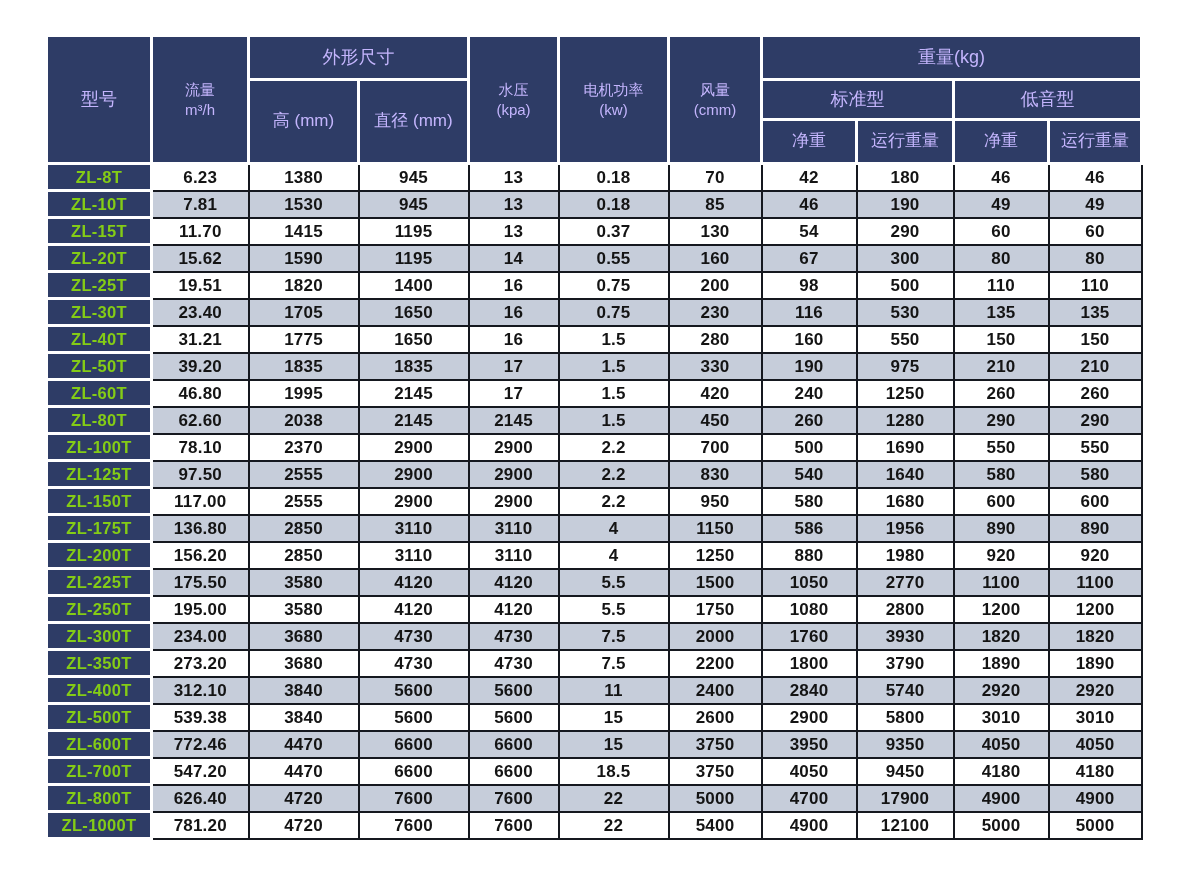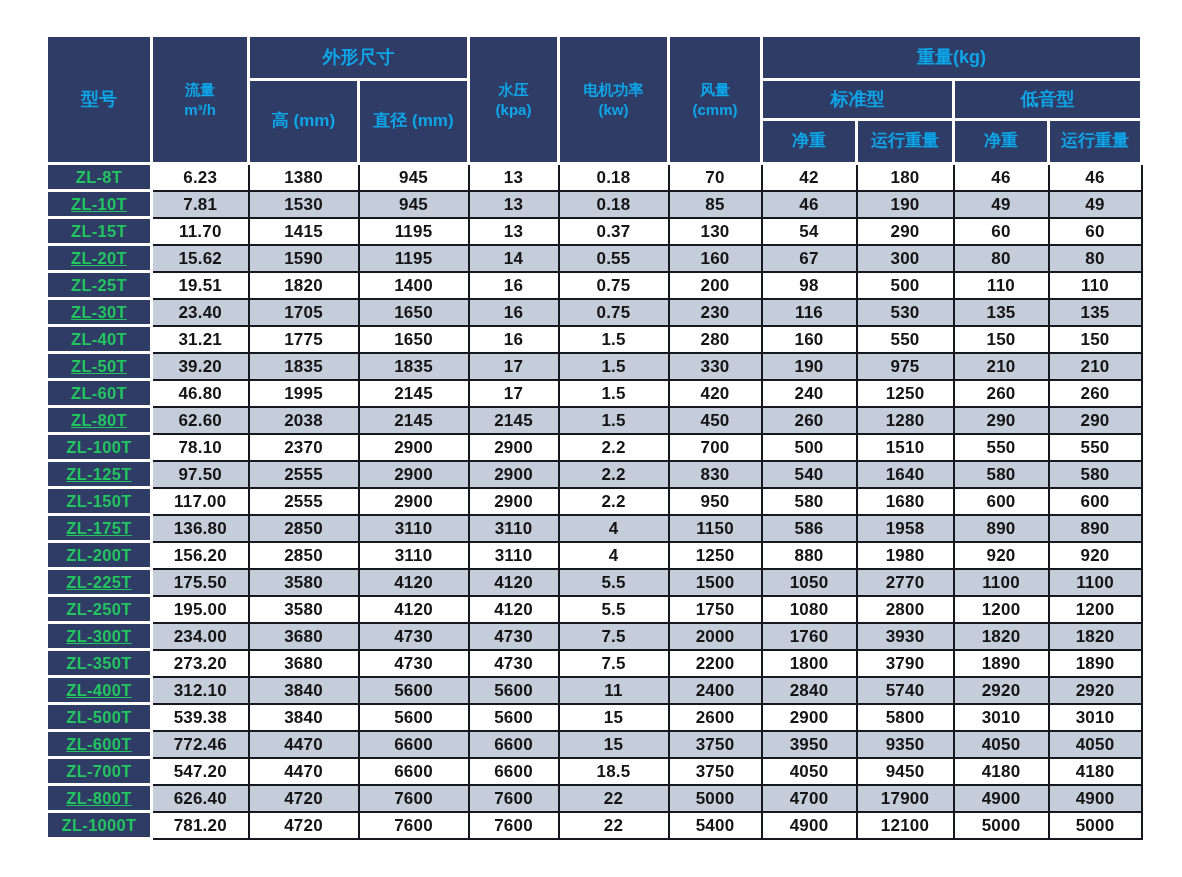--- a/index.html
+++ b/index.html
@@ -16,45 +16,45 @@
     width:1182px;height:877px;background:#ffffff;
     font-family:"Liberation Sans","DejaVu Sans",sans-serif;
     position:relative;overflow:hidden;
   }
   .page{position:absolute;inset:0;background:#ffffff;}
   table.spec{
     position:absolute;left:45px;top:34px;width:1095px;
     border-collapse:collapse;table-layout:fixed;
   }
   th{
-    background:var(--navy);color:#0ea5e9;font-weight:700;
+    background:var(--navy);color:#c4b5fd;font-weight:400;
     border:3px solid var(--gap);
     text-align:center;vertical-align:middle;
     font-size:18px;line-height:1.3;padding:0 2px;
   }
   thead tr.h1{height:44px;}
   thead tr.h2{height:40px;}
   thead tr.h3{height:44px;}
   th .sub{display:block;font-size:15px;}
   th.small{font-size:17px;}
   td{
     border:2px solid var(--line);
     background:var(--row);color:var(--ink);
     text-align:center;vertical-align:middle;
     font-size:17px;font-weight:600;
     height:27px;padding:0 2px;line-height:1;
     letter-spacing:0.2px;
   }
   tr.alt td{background:var(--stripe);}
   td.model{
-    background:var(--navy);color:#22c55e;
+    background:var(--navy);color:#84cc16;
     border:3px solid var(--gap);
     font-weight:700;font-size:16.5px;letter-spacing:0.3px;
   }
-  tr.alt td.model{background:var(--navy);text-decoration:underline;}
+  tr.alt td.model{background:var(--navy);}
 </style>
 </head>
 <body>
 
 <div class="page">
   <table class="spec">
     <colgroup>
       <col style="width:105px">
         <col style="width:97px">
         <col style="width:110px">
@@ -237,21 +237,21 @@
         </tr>
         <tr>
           <td class="model">ZL-100T</td>
           <td>78.10</td>
           <td>2370</td>
           <td>2900</td>
           <td>2900</td>
           <td>2.2</td>
           <td>700</td>
           <td>500</td>
-          <td>1510</td>
+          <td>1690</td>
           <td>550</td>
           <td>550</td>
         </tr>
         <tr class="alt">
           <td class="model">ZL-125T</td>
           <td>97.50</td>
           <td>2555</td>
           <td>2900</td>
           <td>2900</td>
           <td>2.2</td>
@@ -276,21 +276,21 @@
         </tr>
         <tr class="alt">
           <td class="model">ZL-175T</td>
           <td>136.80</td>
           <td>2850</td>
           <td>3110</td>
           <td>3110</td>
           <td>4</td>
           <td>1150</td>
           <td>586</td>
-          <td>1958</td>
+          <td>1956</td>
           <td>890</td>
           <td>890</td>
         </tr>
         <tr>
           <td class="model">ZL-200T</td>
           <td>156.20</td>
           <td>2850</td>
           <td>3110</td>
           <td>3110</td>
           <td>4</td>

